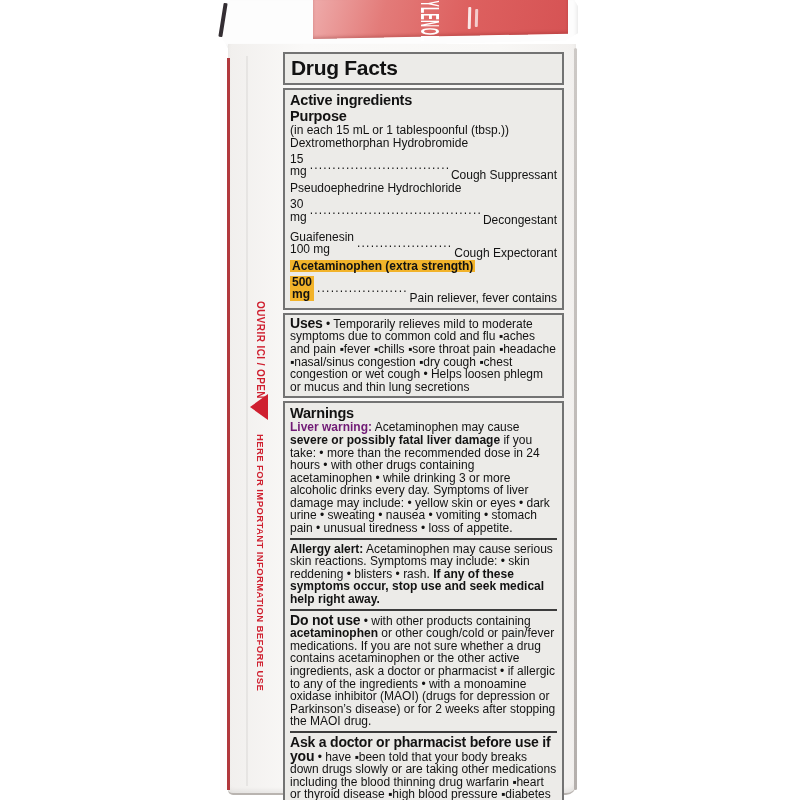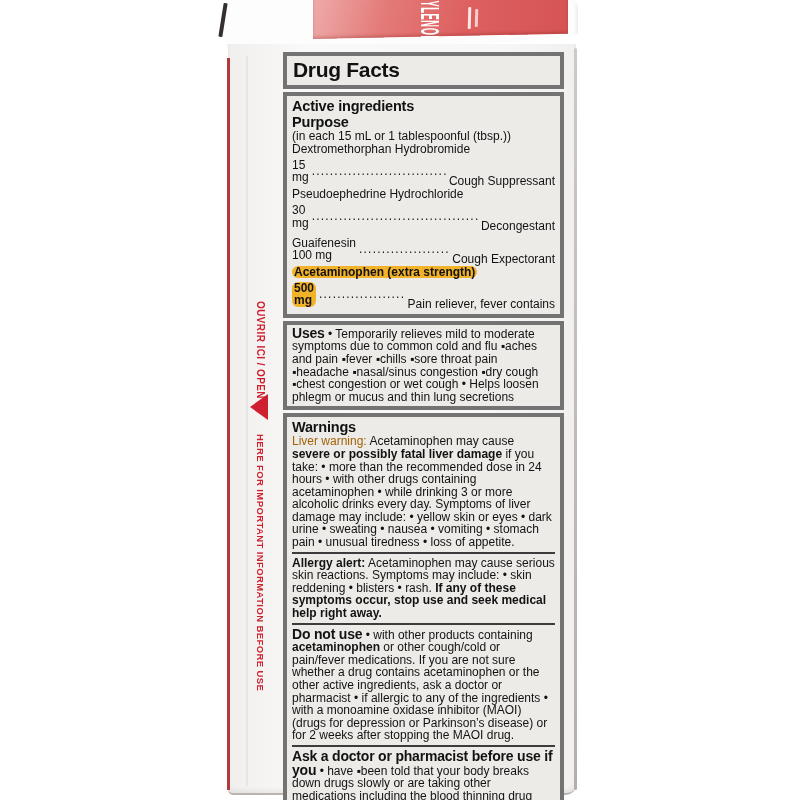--- a/index.html
+++ b/index.html
@@ -51,36 +51,36 @@
   .v-open{top:301px;}
   .v-info{top:434px;font-size:9.5px;}
   .open-arrow{
     position:absolute;left:250px;top:394px;width:0;height:0;
     border-top:13px solid transparent;border-bottom:13px solid transparent;
     border-right:18px solid #cf2030;
   }
   
   .panel{position:absolute;left:283px;top:52px;width:281px;}
   .section{
-    background:#ecebe8;border:4px solid #737373;margin-bottom:3px;
+    background:#ecebe8;border:2px solid #737373;margin-bottom:3px;
     padding:2px 5px 3px 5px;
     font-size:12px;line-height:12.6px;color:#121212;
   }
   .df-title{font-size:21px;font-weight:bold;line-height:24px;padding:2px 5px 3px 6px;letter-spacing:-0.3px;}
   .ai-head-row{display:flex;justify-content:space-between;font-weight:bold;font-size:14.5px;line-height:16px;letter-spacing:-0.2px;flex-direction:column;}
   .dose-row{display:flex;align-items:center;}
   .leader{flex:1 1 auto;overflow:hidden;white-space:nowrap;letter-spacing:1.2px;margin:0 3px;min-width:8px;}
   .purpose{white-space:nowrap;margin-top:20px;}
-  .hl{background:#f2b32a;font-weight:bold;padding:0 2px;border-radius:6px;}
+  .hl{background:#f2b32a;font-weight:bold;padding:0 2px;}
   .hl-name{display:inline-block;}
   p.para{margin:0;}
   .divider{border-top:2px solid #3c3c3c;margin:3px 0 3px 0;}
   .section-head{font-weight:bold;font-size:14.5px;line-height:16px;letter-spacing:-0.2px;}
   .seg-b{font-weight:bold;}
-  .seg-rb{color:#a16207;font-weight:normal;}
+  .seg-rb{color:#701a75;font-weight:bold;}
   .seg-head{font-weight:bold;font-size:14px;letter-spacing:-0.2px;}
   .seg-cont{float:right;font-size:10px;line-height:11px;margin-top:2px;}
 </style>
 </head>
 <body>
 
 <div id="stage">
 
   <div class="flap"></div>
   <div class="flap-red"></div>

